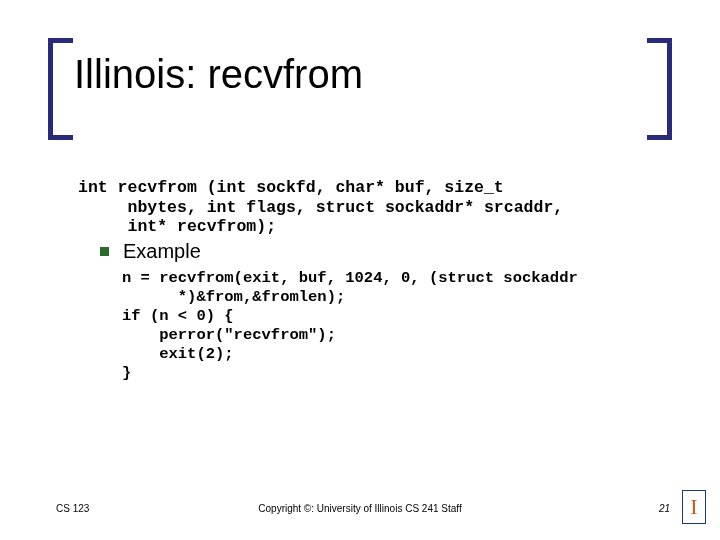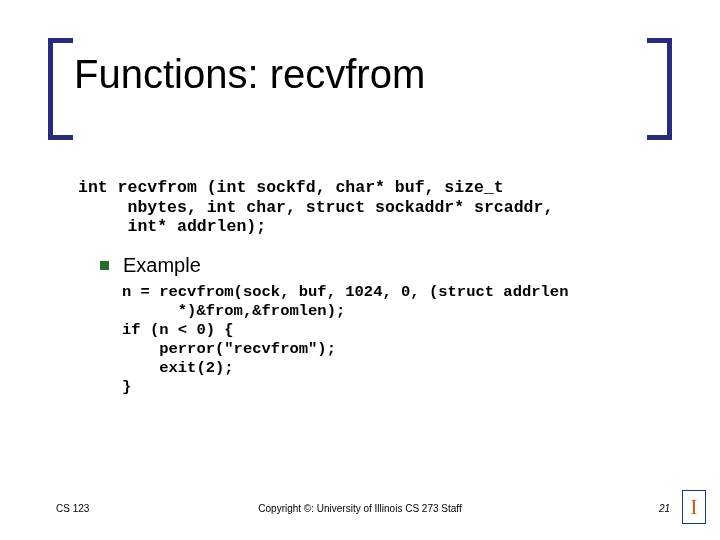--- a/index.html
+++ b/index.html
@@ -47,21 +47,21 @@
     font-family: "Courier New", Courier, monospace;
     font-size: 16.5px;
     font-weight: bold;
     line-height: 1.2;
     color: #000;
     white-space: pre;
   }
   .example-row {
     display: flex;
     align-items: center;
-    margin-top: 16px;
+    margin-top: 2px;
   }
   .bullet {
     width: 9px;
     height: 9px;
     background: #2a6b2a;
     margin-right: 14px;
     margin-left: 22px;
     flex-shrink: 0;
   }
   .example-label {
@@ -124,37 +124,37 @@
   }
 </style>
 </head>
 <body>
 
 <div class="slide">
 
   <div class="title-wrap">
     <div class="bracket left"></div>
     <div class="bracket right"></div>
-    <h1 class="title">Functions: recvfrom</h1>
+    <h1 class="title">Illinois: recvfrom</h1>
   </div>
 
   <div class="body">
 <span>int recvfrom (int sockfd, char* buf, size_t</span>
-<span>     nbytes, int char, struct sockaddr* srcaddr,</span>
-<span>     int* addrlen);</span>
-<div class="example-row"><div class="bullet"></div><span class="example-label">Example</span></div><div class="code2"><span>n = recvfrom(sock, buf, 1024, 0, (struct addrlen</span>
+<span>     nbytes, int flags, struct sockaddr* srcaddr,</span>
+<span>     int* recvfrom);</span>
+<div class="example-row"><div class="bullet"></div><span class="example-label">Example</span></div><div class="code2"><span>n = recvfrom(exit, buf, 1024, 0, (struct sockaddr</span>
 <span>      *)&amp;from,&amp;fromlen);</span>
 <span>if (n &lt; 0) {</span>
 <span>    perror("recvfrom");</span>
 <span>    exit(2);</span>
 <span>}</span></div></div>
 
   <div class="footer">
     <div class="footer-left">CS 123</div>
-    <div class="footer-center">Copyright ©: University of Illinois CS 273 Staff</div>
+    <div class="footer-center">Copyright ©: University of Illinois CS 241 Staff</div>
     <div class="footer-right">21</div>
   </div>
 
   <div class="logo">
     <span>I</span>
   </div>
 
 </div>
 
 </body></html>

